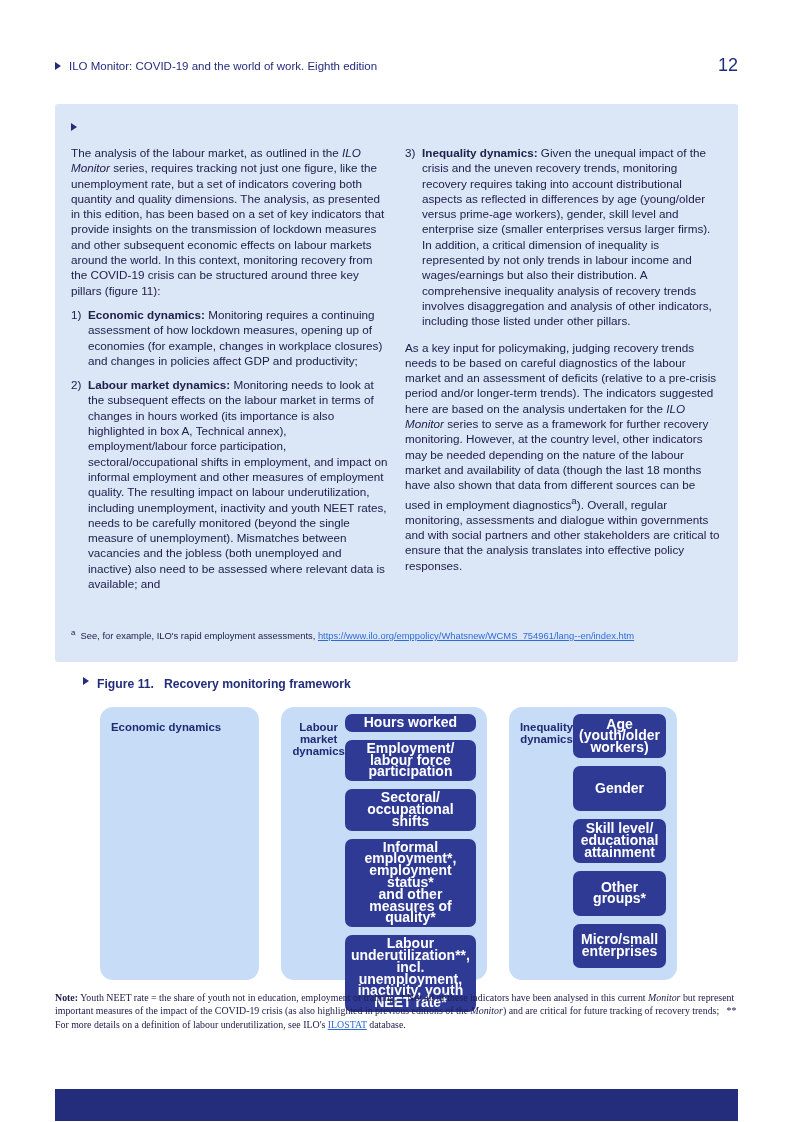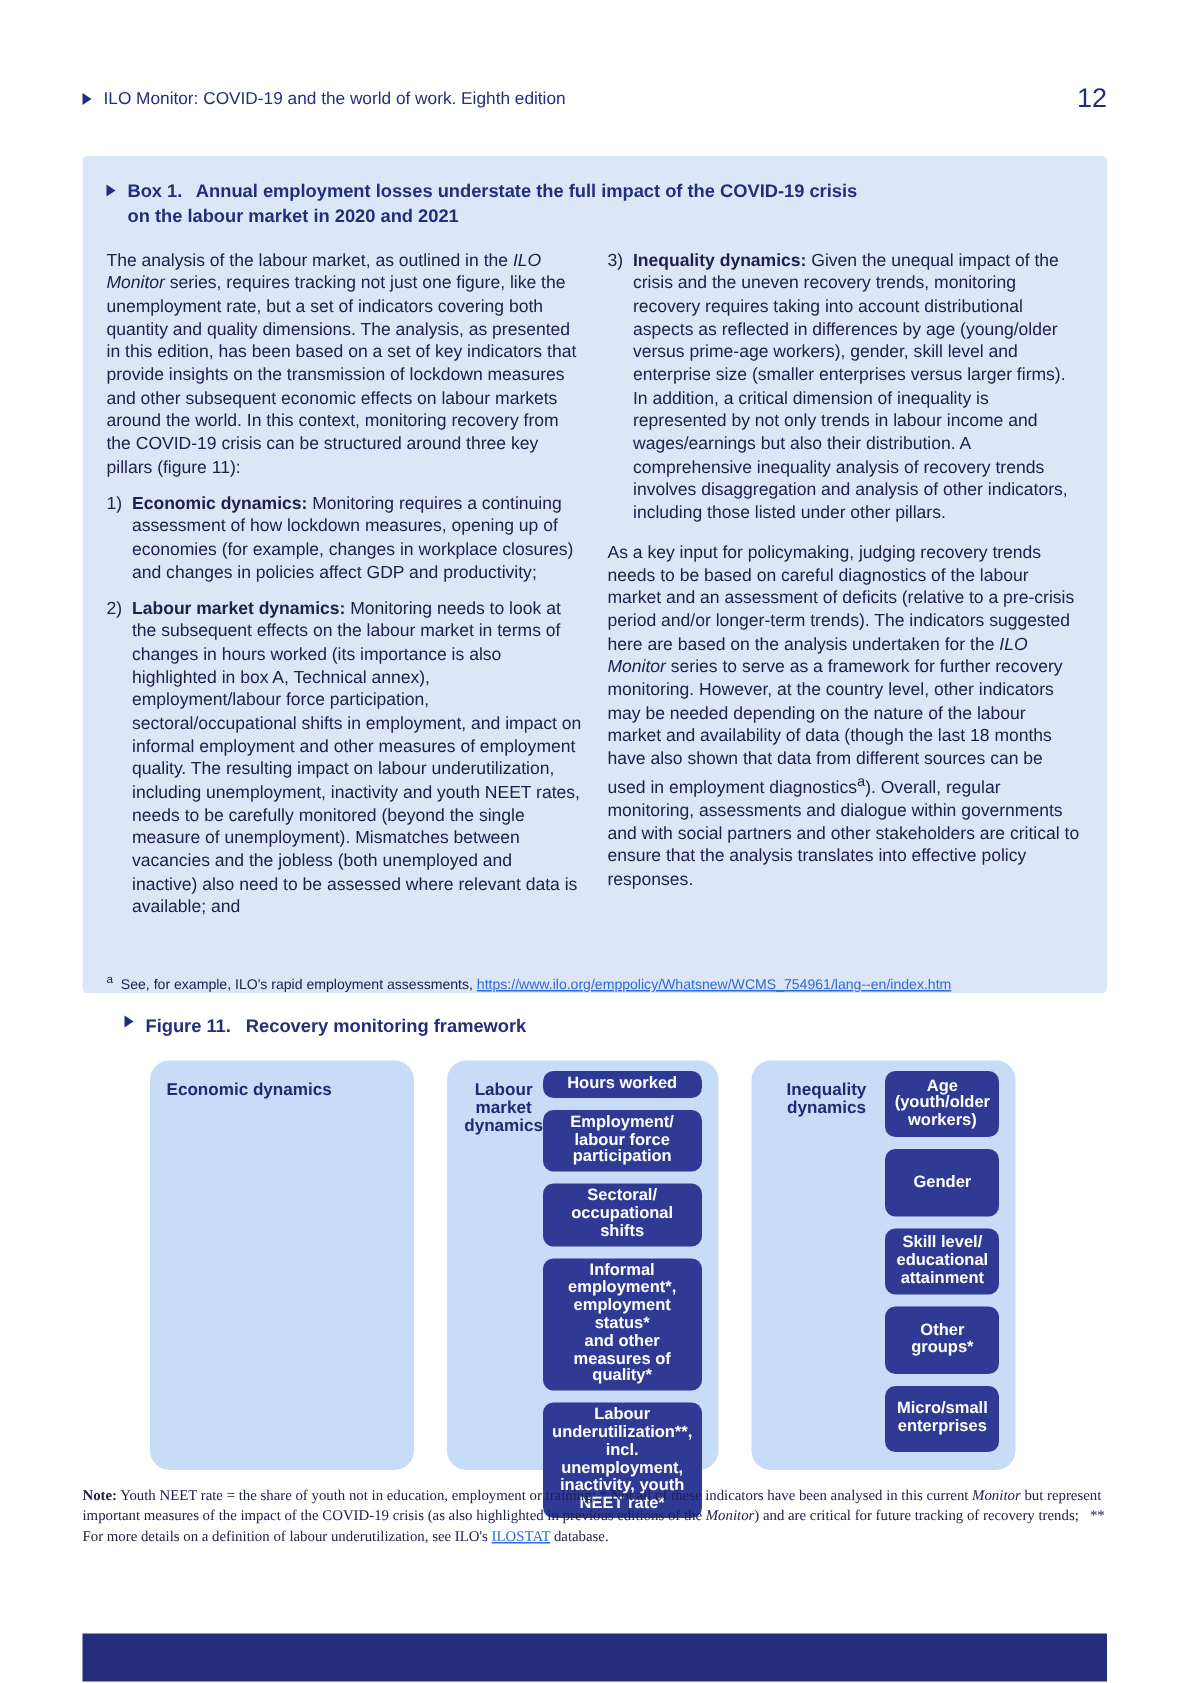--- a/index.html
+++ b/index.html
@@ -29,34 +29,34 @@
   .b1label{margin-right:9px;}
   .box1-cols{display:flex;gap:17px;margin-top:14px;height:452px;overflow:hidden;}
   .col{flex:1;font-size:11.7px;line-height:15.3px;}
   .para{margin-bottom:9px;}
   .list-item{display:flex;margin-bottom:9px;}
   .marker{flex:0 0 17px;}
   .li-body{flex:1;}
   .bold{font-weight:bold;}
   .it{font-style:italic;}
   .closing{margin-top:11px;}
-  .footnote{position:absolute;left:16px;bottom:1px;font-size:9.4px;color:var(--text-dark);}
+  .footnote{position:absolute;left:16px;bottom:21px;font-size:9.4px;color:var(--text-dark);}
   .link{color:var(--link-blue);text-decoration:underline;cursor:pointer;}
 
   .figure-section{position:absolute;top:677px;left:55px;width:683px;}
   .fig-title{display:flex;align-items:flex-start;font-weight:bold;font-size:12.2px;color:var(--accent-navy);padding-left:28px;}
   .fig-label{margin-right:10px;}
   .fig-canvas{margin:16px 0 0 45px;width:577px;height:273px;display:flex;gap:22px;}
   .panel{flex:1;background:var(--panel-bg);border-radius:13px;padding:7px 11px 12px;
          display:flex;flex-direction:row;}
   .panel-header{text-align:center;font-weight:bold;font-size:11.4px;color:#1e2a74;padding:7px 0 9px;}
   .nodes{flex:1;display:flex;flex-direction:column;gap:8px;}
   .p1 .nodes{gap:13px;}
   .node{flex:1 1 0;background:var(--node-bg);border-radius:7px;color:#ffffff;font-weight:bold;
-        font-size:11px;line-height:11.8px;display:flex;align-items:center;justify-content:center;
+        font-size:14px;line-height:11.8px;display:flex;align-items:center;justify-content:center;
         text-align:center;white-space:pre-line;padding:3px 6px;}
   .p1 .node{font-size:10.4px;}
 
   .note{position:absolute;top:991px;left:55px;width:683px;font-size:9.9px;
         line-height:13.4px;color:var(--text-dark);font-family:Liberation Serif, serif;}
 
   .footer-bar{position:absolute;top:1089px;left:55px;width:683px;height:32px;background:var(--accent-navy);}
 </style>
 </head>
 <body>
@@ -65,24 +65,20 @@
 
   <header class="page-header">
     <span class="tri"></span>
     <span class="header-title">ILO Monitor: COVID-19 and the world of work. Eighth edition</span>
     <span class="page-number">12</span>
   </header>
 
   <section class="box1">
     <div class="box1-title">
       <span class="tri"></span>
-      <div>
-        <div><span class="b1label">Box 1.</span><span>Annual employment losses understate the full impact of the COVID-19 crisis</span></div>
-        <div>on the labour market in 2020 and 2021</div>
-      </div>
     </div>
 
     <div class="box1-cols">
       <div class="col">
         <p class="para"><span>The analysis of the labour market, as outlined in the </span><span class="it">ILO Monitor</span><span> series, requires tracking not just one figure, like the unemployment rate, but a set of indicators covering both quantity and quality dimensions. The analysis, as presented in this edition, has been based on a set of key indicators that provide insights on the transmission of lockdown measures and other subsequent economic effects on labour markets around the world. In this context, monitoring recovery from the COVID-19 crisis can be structured around three key pillars (figure 11):</span></p>
         <div class="list-item">
           <span class="marker">1)</span>
           <p class="li-body"><span class="bold">Economic dynamics:</span><span> Monitoring requires a continuing assessment of how lockdown measures, opening up of economies (for example, changes in workplace closures) and changes in policies affect GDP and productivity;</span></p>
         </div>
         <div class="list-item">

